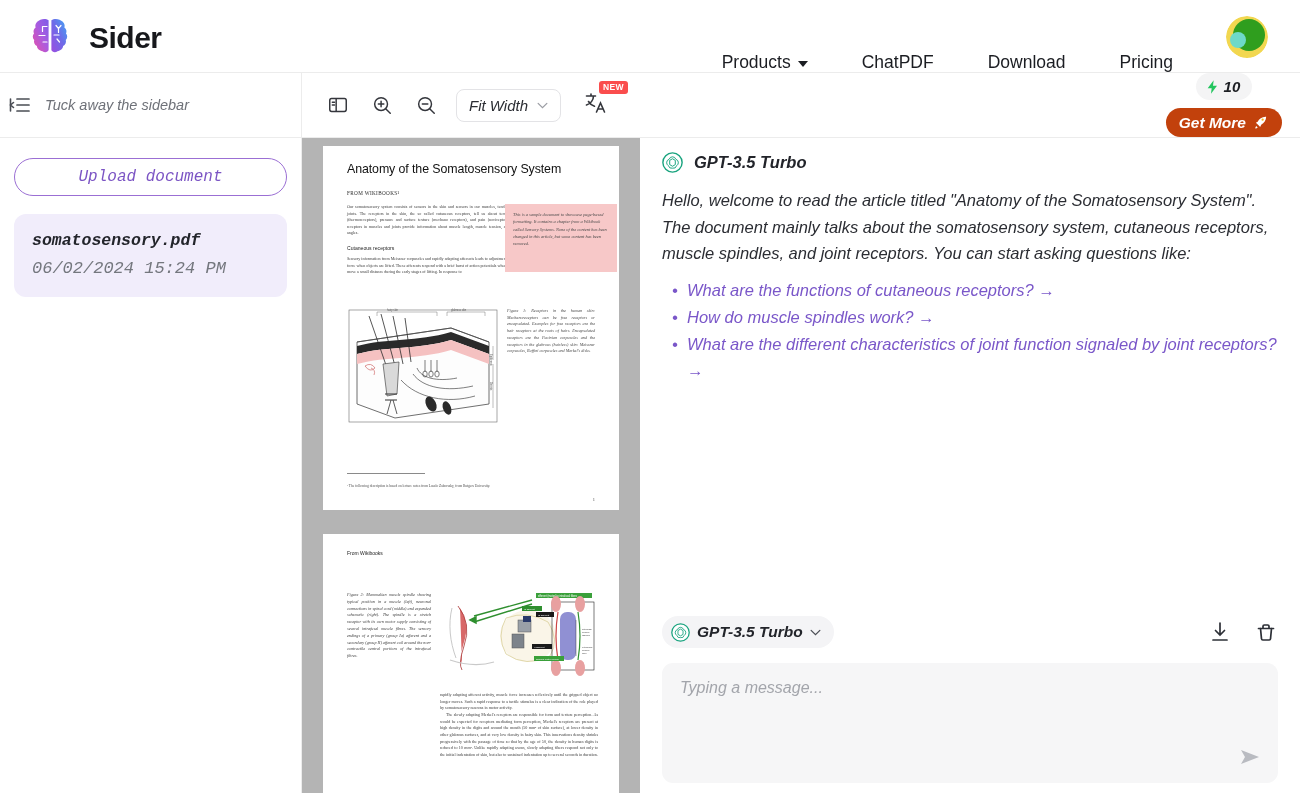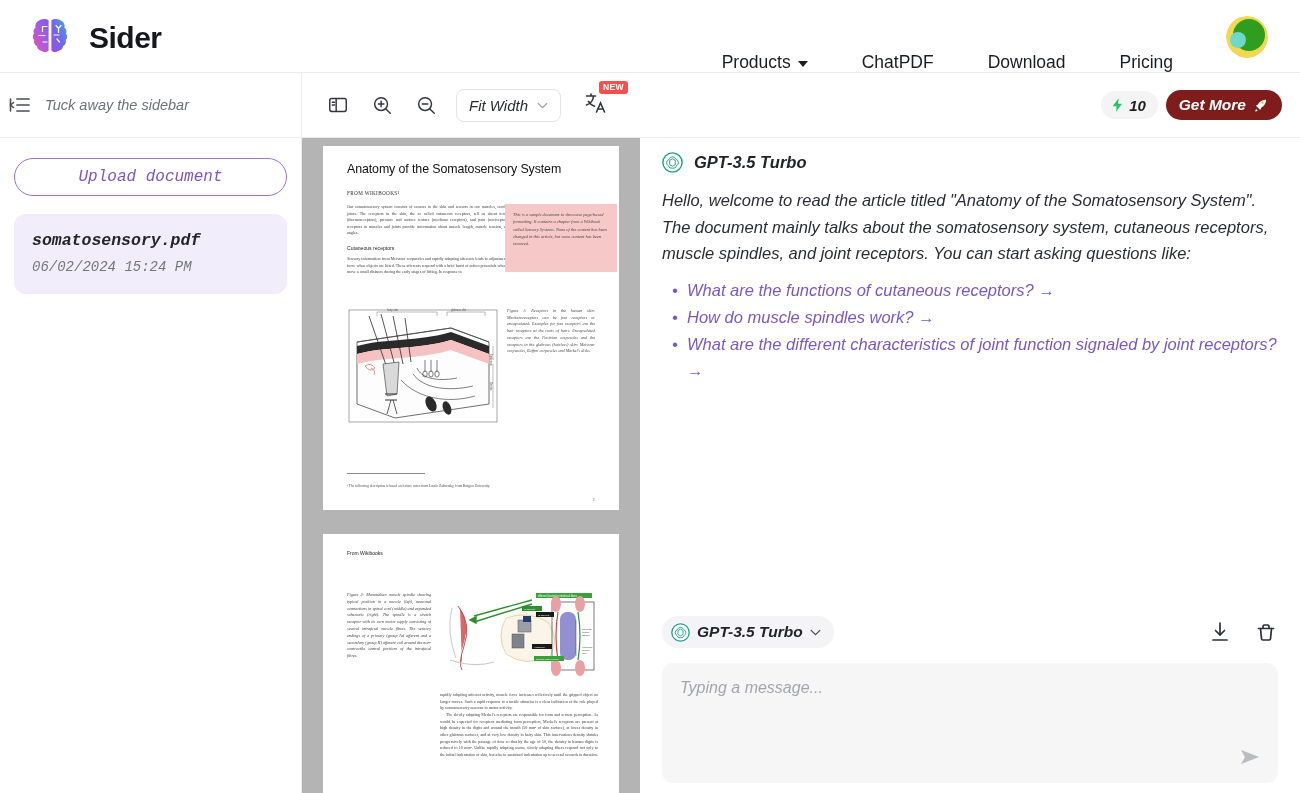--- a/index.html
+++ b/index.html
@@ -78,31 +78,31 @@
   .chev { width: 11px; height: 7px; flex: none; }
   .translate-wrap { position: relative; margin-left: 6px; cursor: pointer; }
   .badge-new {
     position: absolute; top: -10px; left: 16px;
     background: #fa4d4d; color: #fff; font-size: 8.5px; font-weight: bold;
     padding: 1px 4px 2px 4px; border-radius: 3px; letter-spacing: .3px;
     font-family: "Liberation Sans", sans-serif;
   }
   .credits-zone {
     position: absolute; right: 18px; top: 0; height: 100%;
-    display: flex; align-items: center; gap: 8px;
+    display: flex; align-items: center; gap: 8px; flex-direction: column;
   }
   .credit-pill {
     background: #f4f4f5; border-radius: 16px; height: 28px;
     display: flex; align-items: center; gap: 3px; padding: 0 12px 0 9px;
   }
   .credit-num {
     font-style: italic; font-weight: bold; font-size: 15px; color: #1d1f24;
   }
   .getmore {
-    background: #7f1d1d; border-radius: 16px; height: 30px;
+    background: #c2410c; border-radius: 16px; height: 30px;
     display: flex; align-items: center; gap: 6px; padding: 0 13px;
     cursor: pointer;
   }
   .getmore span {
     color: #fff; font-style: italic; font-weight: bold; font-size: 15.5px;
     white-space: nowrap;
   }
 
   
   .main { display: flex; height: 655px; width: 100%; }
@@ -123,21 +123,21 @@
   }
   .doc-card {
     margin-top: 18px; background: #f1edfb; border-radius: 12px;
     padding: 17px 18px 19px 18px; cursor: pointer;
   }
   .doc-name {
     font-style: italic; font-weight: bold; font-size: 16.5px; color: #23252b;
     margin-bottom: 9px;
   }
   .doc-date {
-    font-style: italic; font-size: 14px; color: #74777e;
+    font-style: italic; font-size: 17px; color: #74777e;
   }
 
   
   .viewer {
     width: 338px; flex: none; background: #b4b4b4; position: relative;
     overflow: hidden; display: flex; justify-content: center;
   }
   .pdf-scroll { width: 100%; height: 100%; position: relative; }
   .page {
     background: #fff; width: 296px; margin: 0 auto 24px auto; position: relative;

